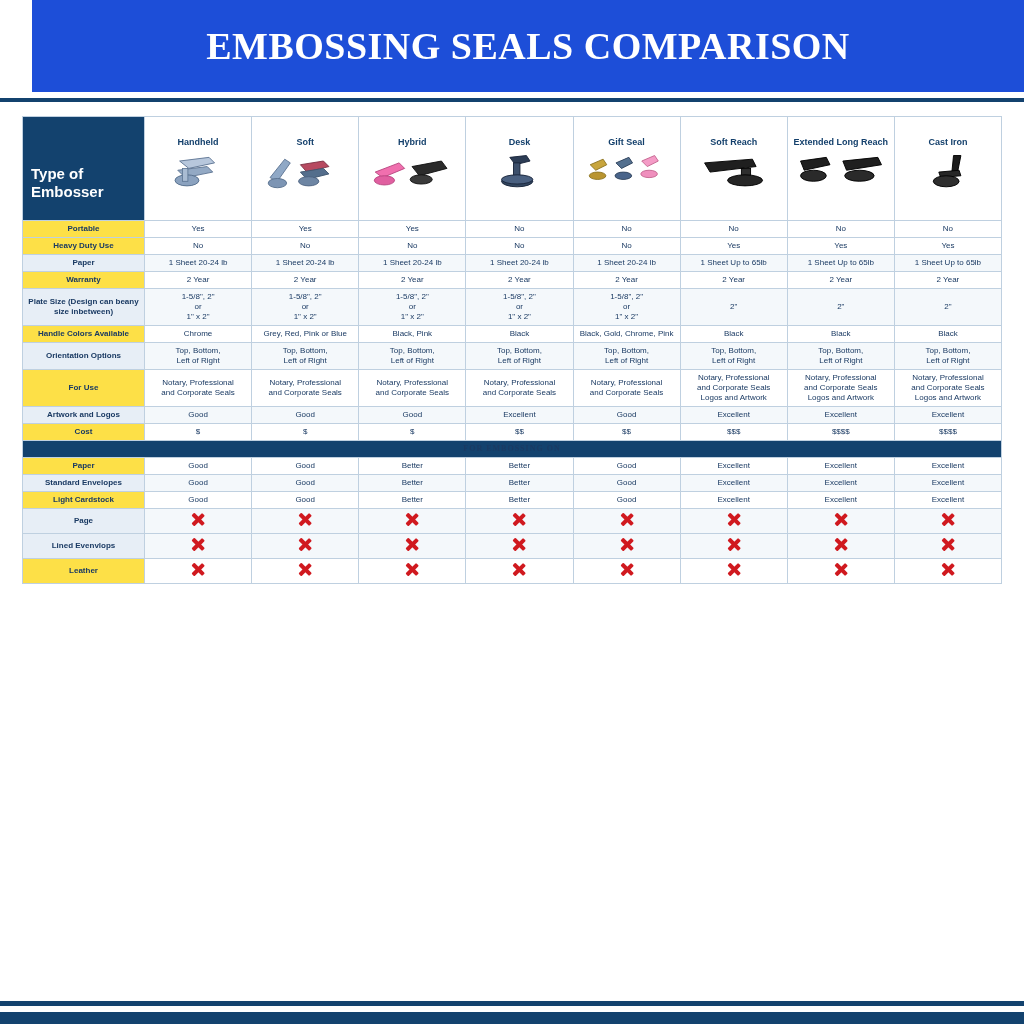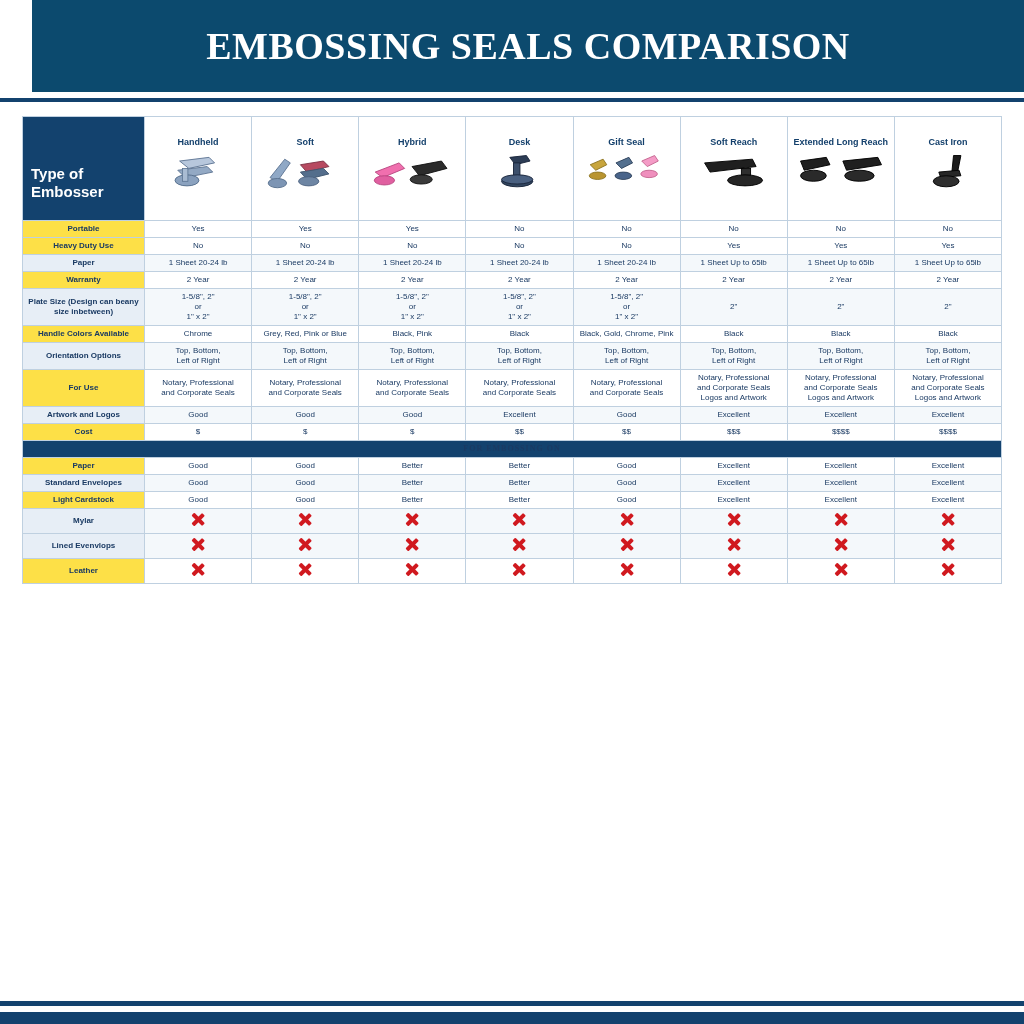--- a/index.html
+++ b/index.html
@@ -14,21 +14,21 @@
     color: #1a3a63;
     overflow: hidden;
   }
   .page {
     position: relative;
     width: 1024px;
     height: 1024px;
     box-sizing: border-box;
   }
   .header-band {
-    background: #0c4a6e;
+    background: #1d4ed8;
     height: 92px;
     display: flex;
     align-items: center;
     justify-content: center;
     margin-left: 32px;
   }
   .header-title {
     color: #ffffff;
     font-size: 38px;
     font-weight: bold;
@@ -388,21 +388,21 @@
           <td>Good</td>
           <td>Good</td>
           <td>Better</td>
           <td>Better</td>
           <td>Good</td>
           <td>Excellent</td>
           <td>Excellent</td>
           <td>Excellent</td>
         </tr>
         <tr class="alt">
-          <td class="rowlabel">Mylar</td>
+          <td class="rowlabel">Page</td>
           <td><span class="xmark"></span></td>
           <td><span class="xmark"></span></td>
           <td><span class="xmark"></span></td>
           <td><span class="xmark"></span></td>
           <td><span class="xmark"></span></td>
           <td><span class="xmark"></span></td>
           <td><span class="xmark"></span></td>
           <td><span class="xmark"></span></td>
         </tr>
         <tr class="alt">

